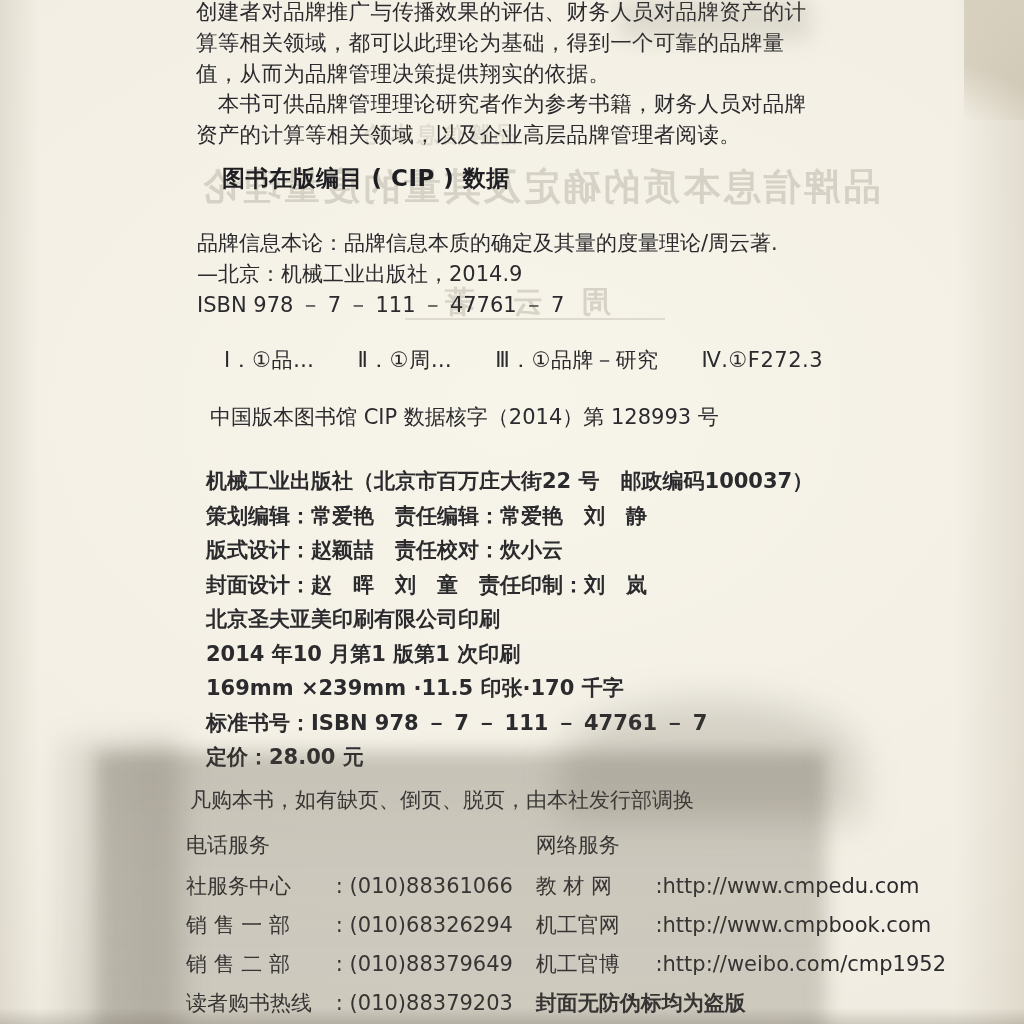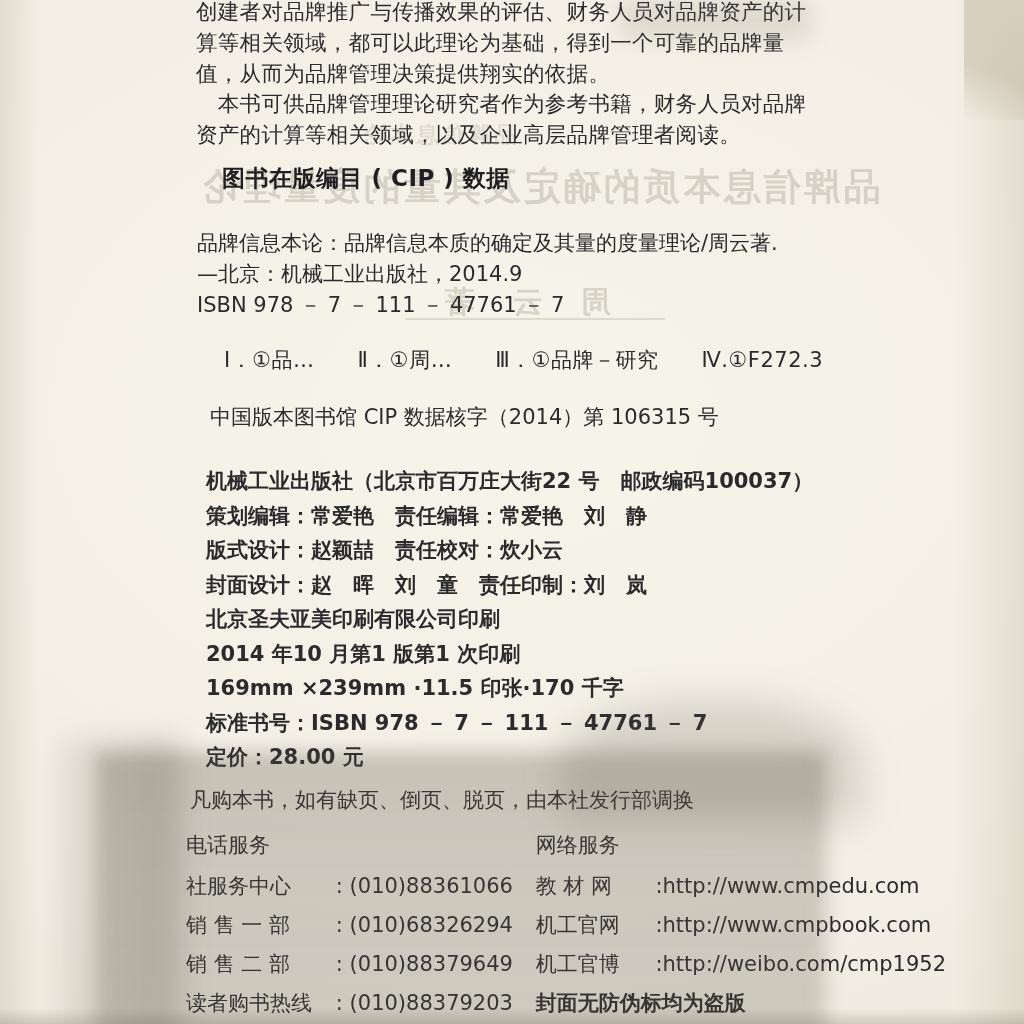--- a/index.html
+++ b/index.html
@@ -209,21 +209,21 @@
 
     <div class="para" id="p1">创建者对品牌推广与传播效果的评估、财务人员对品牌资产的计算等相关领域，都可以此理论为基础，得到一个可靠的品牌量值，从而为品牌管理决策提供翔实的依据。</div>
     <div class="para" id="p2">　本书可供品牌管理理论研究者作为参考书籍，财务人员对品牌资产的计算等相关领域，以及企业高层品牌管理者阅读。</div>
 
     <div class="heading">图书在版编目 ( CIP ) 数据</div>
 
     <div class="blk" id="cip-body">品牌信息本论：品牌信息本质的确定及其量的度量理论/周云著.
 —北京：机械工业出版社，2014.9
     ISBN 978 － 7 － 111 － 47761 － 7</div>
     <div class="blk" id="cip-class">Ⅰ．①品…　　Ⅱ．①周…　　Ⅲ．①品牌－研究　　Ⅳ.①F272.3</div>
-    <div class="blk" id="cip-number">中国版本图书馆 CIP 数据核字（2014）第 106315 号</div>
+    <div class="blk" id="cip-number">中国版本图书馆 CIP 数据核字（2014）第 128993 号</div>
 
     <div class="blk" id="imprint">机械工业出版社（北京市百万庄大街22 号　邮政编码100037）
 策划编辑：常爱艳　责任编辑：常爱艳　刘　静
 版式设计：赵颖喆　责任校对：炊小云
 封面设计：赵　晖　刘　童　责任印制：刘　岚
 北京圣夫亚美印刷有限公司印刷
 2014 年10 月第1 版第1 次印刷
 169mm ×239mm ·11.5 印张·170 千字
 标准书号：ISBN 978 － 7 － 111 － 47761 － 7
 定价：28.00 元</div>

